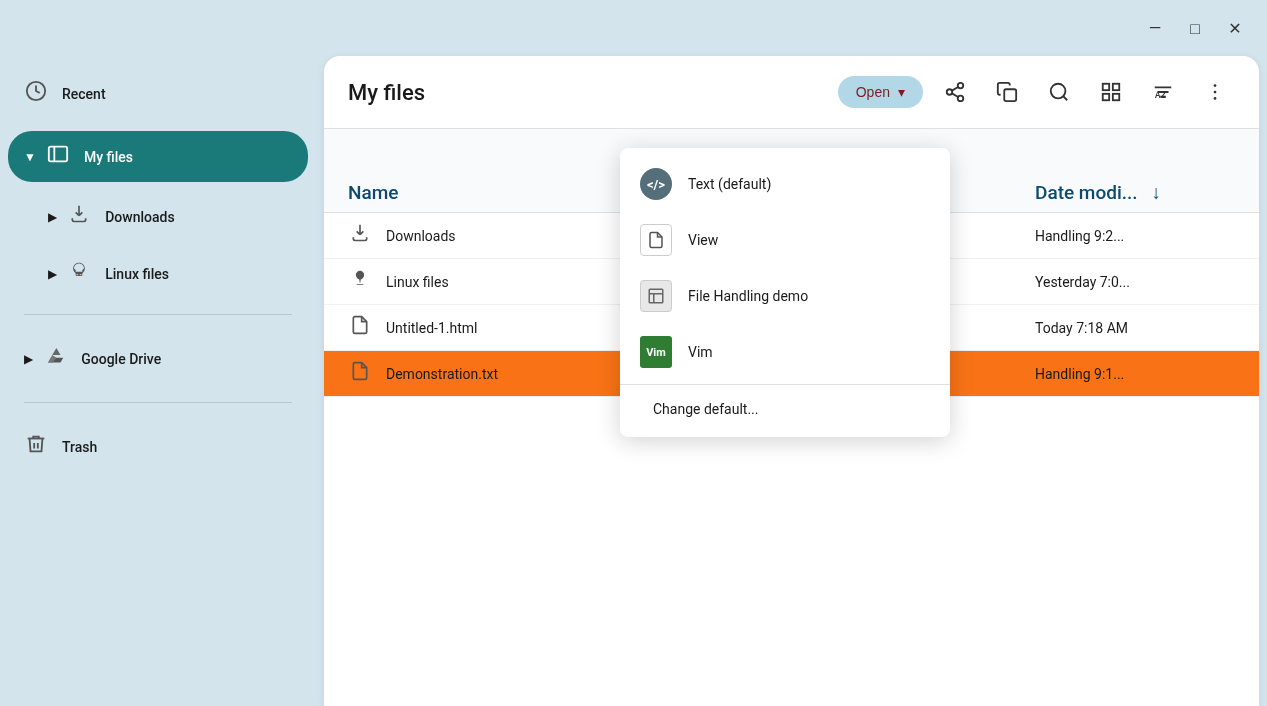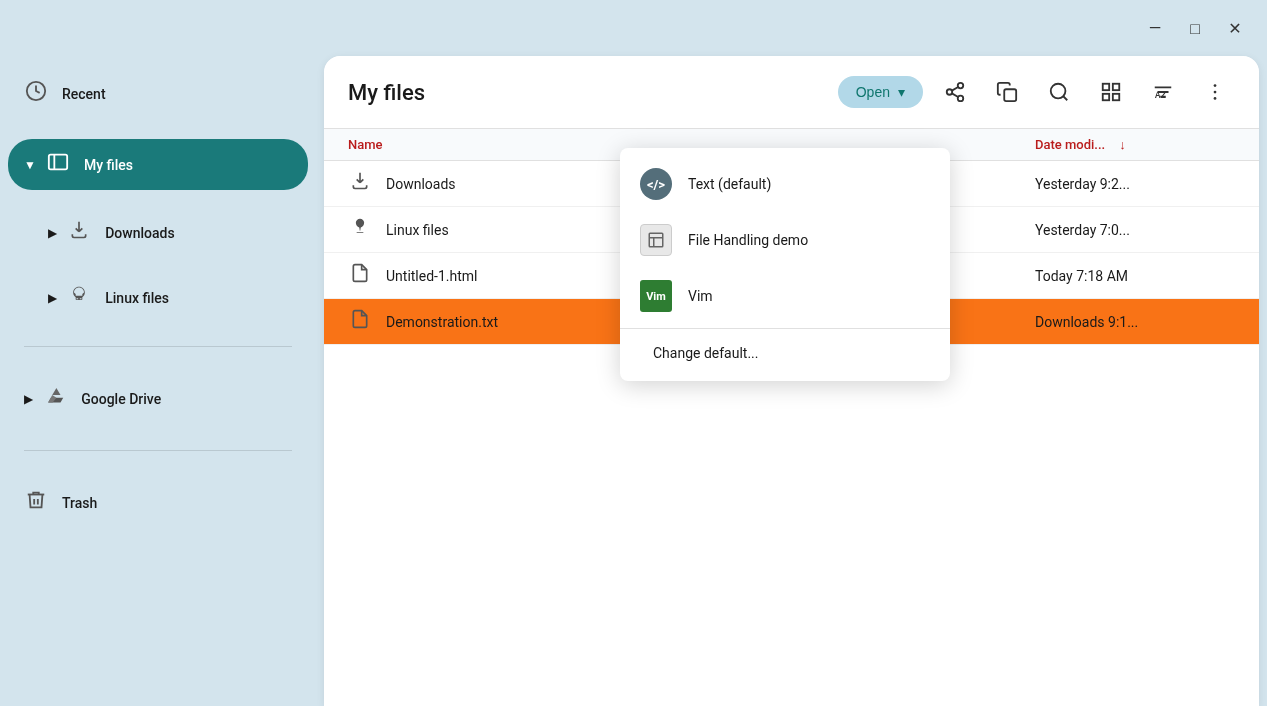--- a/index.html
+++ b/index.html
@@ -40,21 +40,21 @@
       display: flex;
     }
 
     
     .sidebar {
       width: 316px;
       background: #d3e4ed;
       padding: 12px 8px;
       display: flex;
       flex-direction: column;
-      gap: 20px;
+      gap: 12px;
       flex-shrink: 0;
     }
     .sidebar-item {
       display: flex;
       align-items: center;
       gap: 14px;
       padding: 12px 16px;
       border-radius: 24px;
       cursor: pointer;
       font-size: 14px;
@@ -117,21 +117,21 @@
     }
     .open-btn {
       display: flex;
       align-items: center;
       background: #b2d8e8;
       border: none;
       border-radius: 20px;
       padding: 8px 18px;
       font-size: 14px;
       font-weight: 500;
-      color: #0f766e;
+      color: #7f1d1d;
       cursor: pointer;
       gap: 8px;
     }
     .toolbar-icon-btn {
       width: 40px; height: 40px;
       display: flex; align-items: center; justify-content: center;
       border-radius: 50%;
       cursor: pointer;
       color: #333;
       font-size: 20px;
@@ -144,23 +144,24 @@
     .file-list {
       flex: 1;
       overflow-y: auto;
       background: #fff;
     }
     .file-list-header {
       display: grid;
       grid-template-columns: 1fr 120px 160px 200px;
       padding: 8px 24px;
       border-bottom: 1px solid #e0e0e0;
-      font-size: 13px;
-      color: #b91c1c;
+      font-size: 19px;
+      color: #0c4a6e;
       font-weight: 500;
+      margin-top: 44px;
     }
     .file-list-header .sort-col {
       display: flex;
       align-items: flex-start;
       gap: 14px;
     }
     .file-row {
       display: grid;
       grid-template-columns: 1fr 120px 160px 200px;
       padding: 10px 24px;
@@ -414,21 +415,21 @@
           <span class="file-icon">
             <svg width="20" height="20" viewBox="0 0 24 24" fill="none" stroke="#555" stroke-width="2">
               <path d="M12 2v12m0 0l-4-4m4 4l4-4"></path>
               <path d="M4 17v2a2 2 0 002 2h12a2 2 0 002-2v-2"></path>
             </svg>
           </span>
           <span>Downloads</span>
         </div>
         <div></div>
         <div></div>
-        <div>Yesterday 9:2...</div>
+        <div>Handling 9:2...</div>
       </div>
 
       <div class="file-row">
         <div class="file-name-cell">
           <span class="file-icon">
             <svg width="20" height="20" viewBox="0 0 24 24" fill="#555">
               <path d="M12 2C9.24 2 7 4.24 7 7c0 2.64 1.75 4.87 4.13 5.65L11 15h2l-.12-2.36C15.27 11.85 17 9.63 17 7c0-2.76-2.24-5-5-5zm-1 12h2v2h-2v-2zm-3 4h8v1H8v-1z"></path>
             </svg>
           </span>
           <span>Linux files</span>
@@ -458,34 +459,43 @@
           <span class="file-icon">
             <svg width="20" height="20" viewBox="0 0 24 24" fill="none" stroke="#555" stroke-width="2">
               <path d="M14 2H6a2 2 0 00-2 2v16a2 2 0 002 2h12a2 2 0 002-2V8z"></path>
               <polyline points="14 2 14 8 20 8"></polyline>
             </svg>
           </span>
           <span>Demonstration.txt</span>
         </div>
         <div>14 bytes</div>
         <div>Plain text</div>
-        <div>Downloads 9:1...</div>
+        <div>Handling 9:1...</div>
       </div>
 
     </div>
   </div>
 </div>
 
 <div class="dropdown-menu">
 
   <div class="dropdown-item">
     <div class="d-icon code-icon">&lt;/&gt;</div>
     <span>Text (default)</span>
   </div>
 
+  <div class="dropdown-item">
+    <div class="d-icon file-icon2">
+      <svg width="18" height="18" viewBox="0 0 24 24" fill="none" stroke="#555" stroke-width="2">
+        <path d="M14 2H6a2 2 0 00-2 2v16a2 2 0 002 2h12a2 2 0 002-2V8z"></path>
+        <polyline points="14 2 14 8 20 8"></polyline>
+      </svg>
+    </div>
+    <span>View</span>
+  </div>
 
   <div class="dropdown-item">
     <div class="d-icon handle-icon">
       <svg width="18" height="18" viewBox="0 0 24 24" fill="none" stroke="#666" stroke-width="2">
         <rect x="3" y="3" width="18" height="18" rx="1"></rect>
         <line x1="3" y1="9" x2="21" y2="9"></line>
         <line x1="9" y1="21" x2="9" y2="9"></line>
       </svg>
     </div>
     <span>File Handling demo</span>

